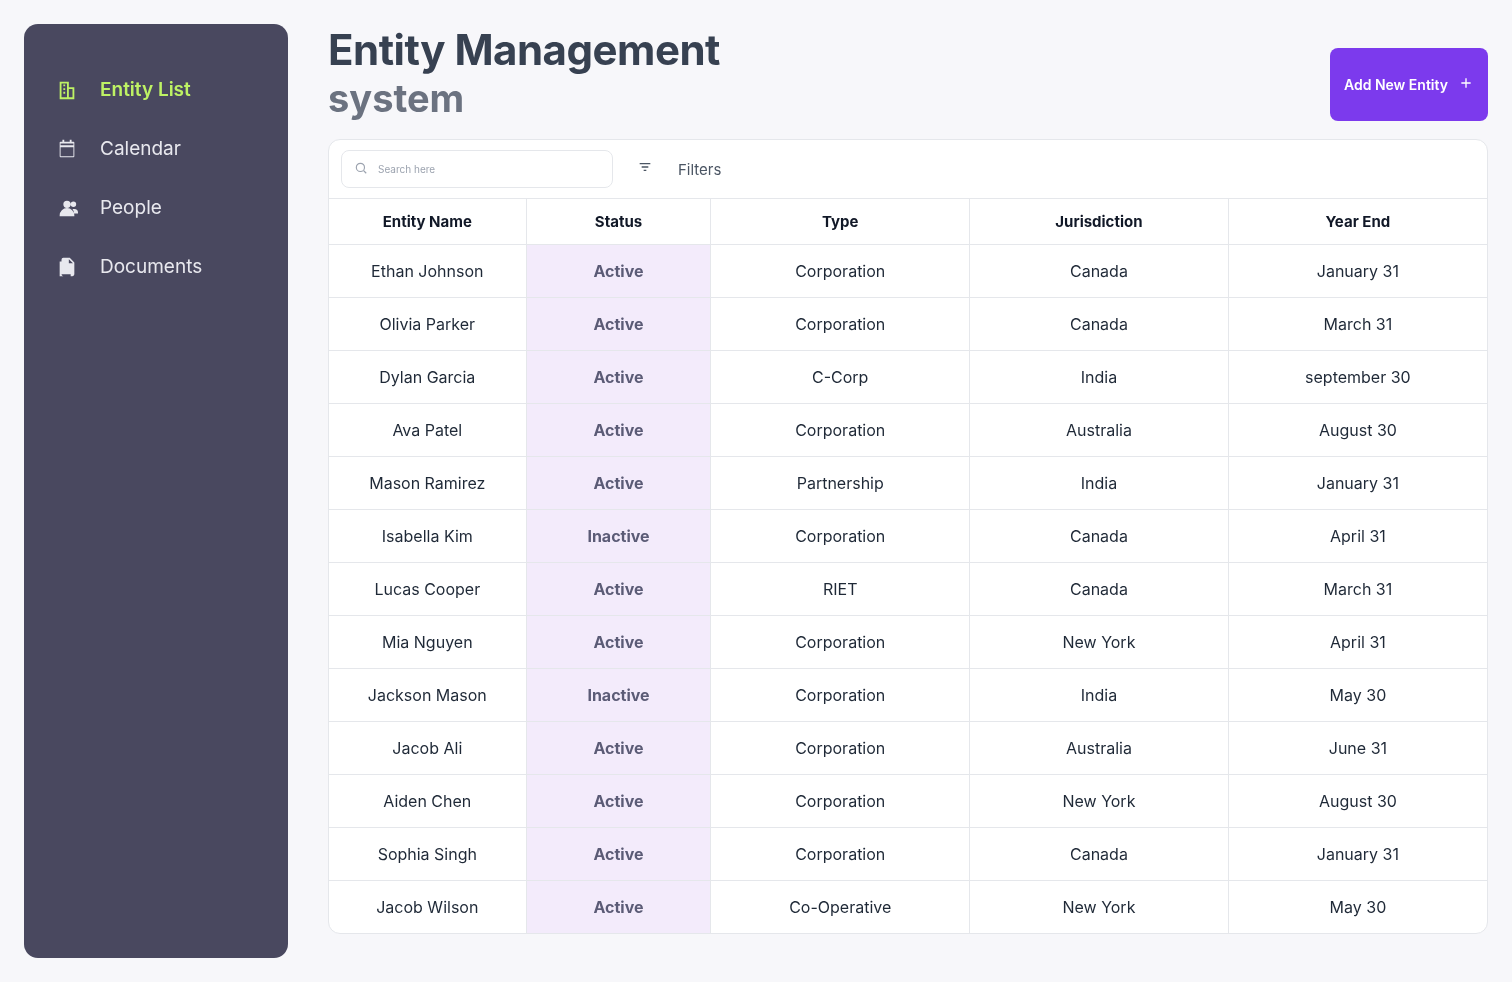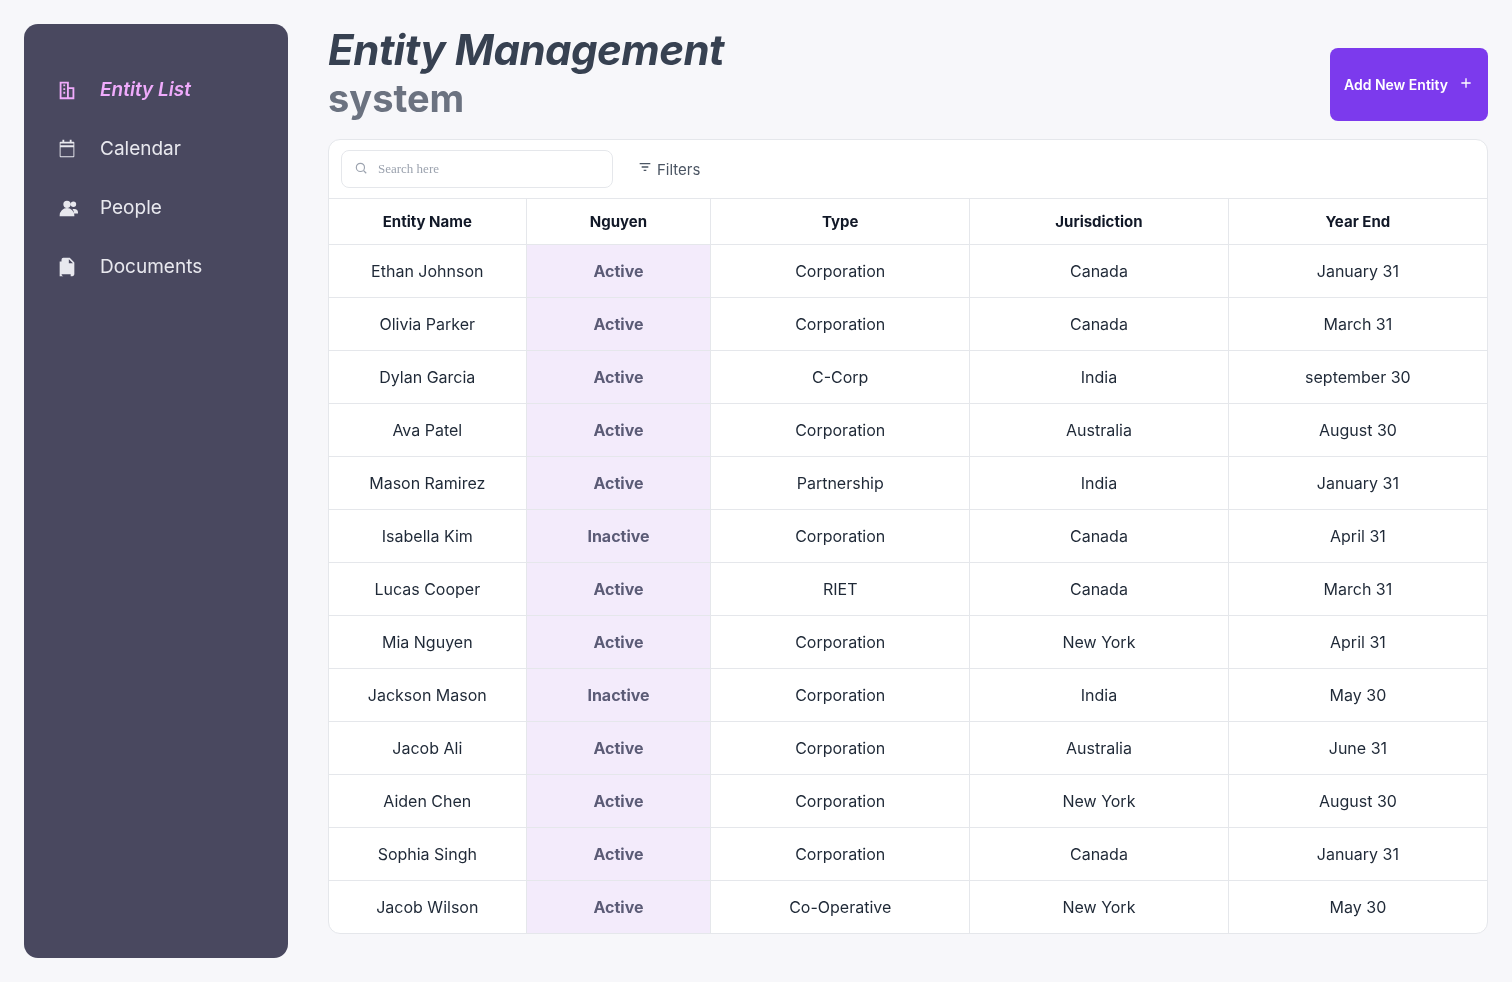--- a/index.html
+++ b/index.html
@@ -1,38 +1,38 @@
 <!DOCTYPE html>
 <html><head>
 <meta charset="utf-8">
 <style>
   *{box-sizing:border-box;margin:0;padding:0;font-family:Inter,'Segoe UI',Arial,sans-serif;}
   body{background:#f7f7fa;width:1512px;height:982px;overflow:hidden;color:#1f2937;}
   .app{display:flex;height:100%;padding:24px;gap:40px;}
   
   .sidebar{width:264px;background:#49485f;border-radius:14px;padding:36px 24px;color:#fff;flex-shrink:0;}
   .nav-item{display:flex;align-items:center;gap:22px;padding:18px 8px;cursor:pointer;color:#e8e8ee;font-size:19px;}
-  .nav-item.active{color:#f0abfc;font-weight:600;font-style:italic;}
+  .nav-item.active{color:#bef264;font-weight:600;}
   .nav-icon{width:22px;height:22px;display:flex;align-items:center;justify-content:center;}
   .nav-icon svg{width:22px;height:22px;fill:currentColor;}
   
   .main{flex:1;display:flex;flex-direction:column;min-width:0;}
   .header{display:flex;justify-content:space-between;align-items:flex-end;margin-bottom:18px;}
-  .title-line1{font-size:42px;font-weight:700;color:#374151;letter-spacing:-.5px;font-style:italic;}
+  .title-line1{font-size:42px;font-weight:700;color:#374151;letter-spacing:-.5px;}
   .title-line2{font-size:38px;font-weight:700;color:#6b7280;}
   .add-btn{background:#7c3aed;color:#fff;border:none;border-radius:8px;padding:27px 14px;font-size:14px;font-weight:600;display:flex;align-items:center;gap:10px;cursor:pointer;}
   .add-btn svg{width:16px;height:16px;stroke:#fff;stroke-width:2;fill:none;}
   
   .card{background:#fff;border:1px solid #e5e7eb;border-radius:12px;overflow:hidden;}
   .toolbar{display:flex;align-items:center;gap:24px;padding:10px 12px;}
   .search{display:flex;align-items:center;gap:10px;border:1px solid #e5e7eb;border-radius:8px;padding:8px 12px;width:272px;}
   .search svg{width:14px;height:14px;stroke:#9ca3af;fill:none;stroke-width:2;}
-  .search input{border:none;outline:none;font-size:13px;color:#374151;width:100%;background:transparent;font-family:Liberation Serif, serif;}
+  .search input{border:none;outline:none;font-size:10px;color:#374151;width:100%;background:transparent;}
   .search input::placeholder{color:#9ca3af;}
-  .filters-btn{display:flex;align-items:center;gap:4px;background:transparent;border:none;cursor:pointer;color:#4b5563;font-size:15px;}
+  .filters-btn{display:flex;align-items:center;gap:25px;background:transparent;border:none;cursor:pointer;color:#4b5563;font-size:15px;}
   .filters-btn svg{width:16px;height:16px;stroke:#4b5563;stroke-width:2;fill:none;}
   table{width:100%;border-collapse:collapse;table-layout:fixed;}
   thead th{border-top:1px solid #e5e7eb;border-bottom:1px solid #e5e7eb;border-right:1px solid #e5e7eb;padding:13px 8px;font-size:15px;font-weight:700;color:#111827;text-align:center;}
   thead th:last-child{border-right:none;}
   tbody td{border-bottom:1px solid #e5e7eb;border-right:1px solid #e5e7eb;padding:16px 8px;text-align:center;font-size:16px;color:#1f2937;}
   tbody tr:last-child td{border-bottom:none;}
   tbody td:last-child{border-right:none;}
   td.status-cell{background:#f3ebfb;font-weight:700;color:#5b5b76;}
   .col-status{background:#fff;}
 </style>
@@ -117,21 +117,21 @@
         <colgroup>
           <col style="width:16%">
             <col style="width:15%">
             <col style="width:21%">
             <col style="width:21%">
             <col style="width:21%">
         </colgroup>
         <thead>
           <tr>
             <th>Entity Name</th>
-            <th class="col-status">Nguyen</th>
+            <th class="col-status">Status</th>
             <th>Type</th>
             <th>Jurisdiction</th>
             <th>Year End</th>
           </tr>
         </thead>
         <tbody id="table-body">
             <tr>
               <td>Ethan Johnson</td>
               <td class="status-cell">Active</td>
               <td>Corporation</td>

